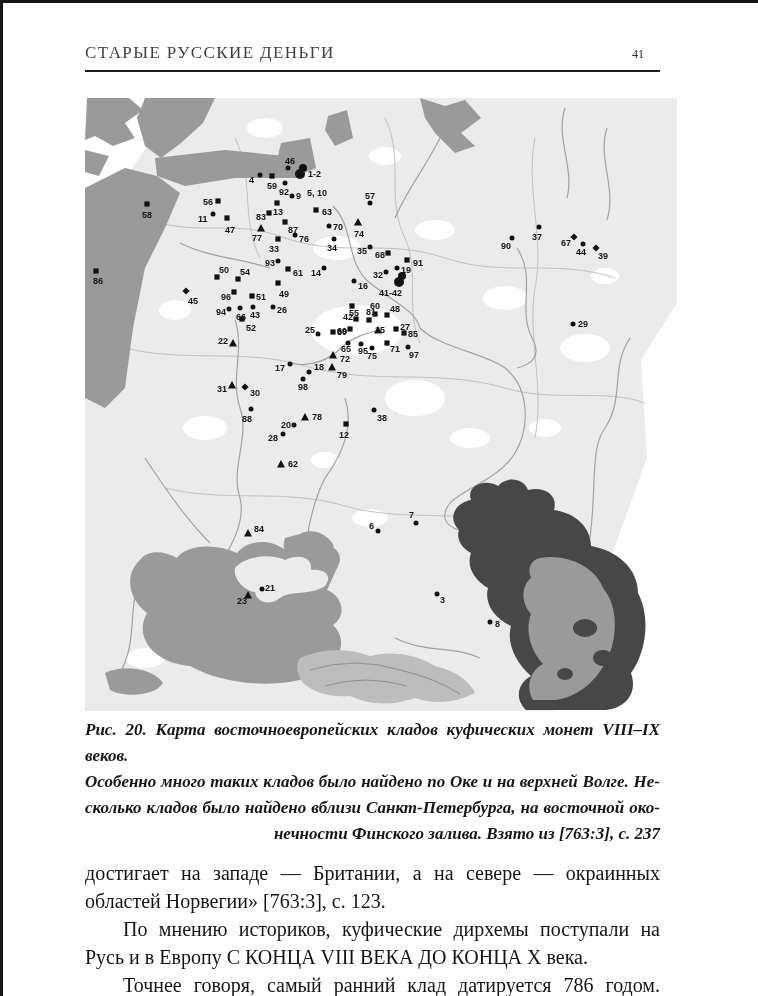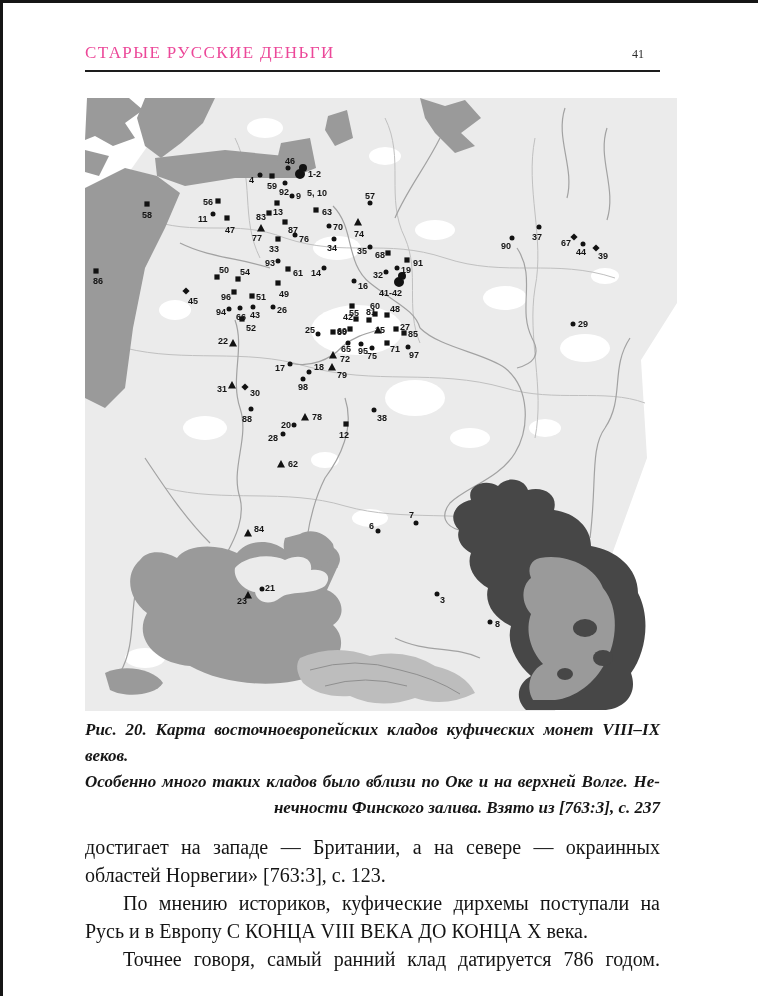--- a/index.html
+++ b/index.html
@@ -3,21 +3,21 @@
 <meta charset="utf-8">
 <style>
   html,body{margin:0;padding:0;background:#ffffff;}
   .page{
     position:relative;width:758px;height:996px;background:#fff;
     border-left:3px solid #151515;border-top:3px solid #151515;
     box-sizing:border-box;overflow:hidden;
     font-family:"Liberation Serif",serif;color:#1c1c1c;
   }
   .header{display:flex;justify-content:space-between;align-items:baseline;margin:40px 98px 0 82px;}
-  .header .title{font-size:17px;letter-spacing:1.4px;color:#ec4899;}
+  .header .title{font-size:17px;letter-spacing:1.4px;color:#404040;}
   .header .pagenum{font-size:12px;padding-right:16px;color:#2a2a2a;}
   .rule{height:2px;background:#1d1d1d;margin:7px 98px 0 82px;}
   .mapwrap{margin:26px 0 0 82px;width:592px;height:613px;}
   .mapwrap svg{display:block;}
   .mlabel{font:700 9px "Liberation Sans",sans-serif;fill:#141414;}
   .caption{margin:6px 98px 12px 82px;font-style:italic;font-weight:600;font-size:17px;line-height:26px;color:#161616;}
   .cap-line.just{text-align:justify;text-align-last:justify;}
   .cap-line.last{text-align:right;}
   .bodytext{margin:12px 98px 0 82px;font-size:20px;line-height:28px;color:#141414;}
   .tline{text-align:left;}
@@ -476,21 +476,22 @@
           <g>
             <circle cx="405" cy="524" r="2.5" style="fill:var(--marker)"></circle>
             <text x="410" y="529" class="mlabel">8</text>
           </g>
         </g>
     </svg>
   </div>
 
   <div class="caption">
       <div class="cap-line just">Рис. 20. Карта восточноевропейских кладов куфических монет VIII–IX веков.</div>
-      <div class="cap-line just">Особенно много таких кладов было вблизи по Оке и на верхней Волге. Не-</div>
+      <div class="cap-line just">Особенно много таких кладов было найдено по Оке и на верхней Волге. Не-</div>
+      <div class="cap-line just">сколько кладов было найдено вблизи Санкт-Петербурга, на восточной око-</div>
       <div class="cap-line last">нечности Финского залива. Взято из [763:3], с. 237</div>
     </div>
 
   <div class="bodytext">
       <div>
         <div class="tline full">достигает на западе — Британии, а на севере — окраинных</div>
         <div class="tline">областей Норвегии» [763:3], с. 123.</div>
       </div>
       <div>
         <div class="tline full ind">По мнению историков, куфические дирхемы поступали на</div>

